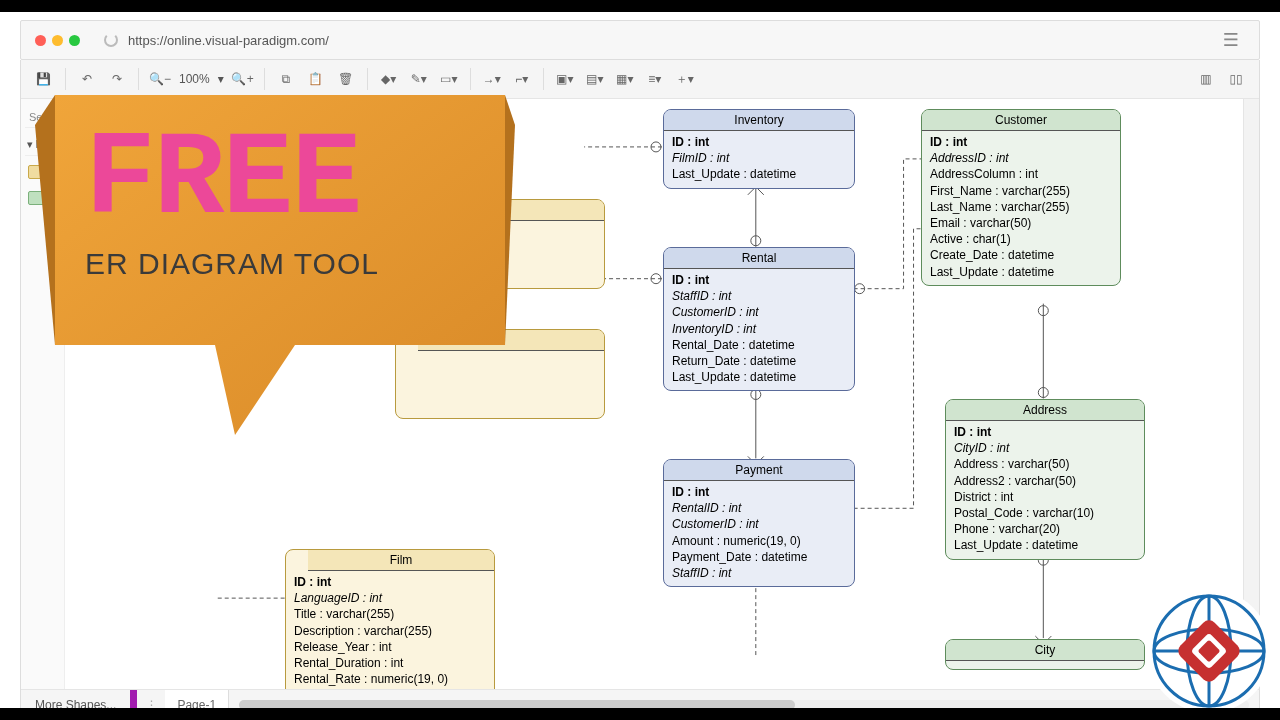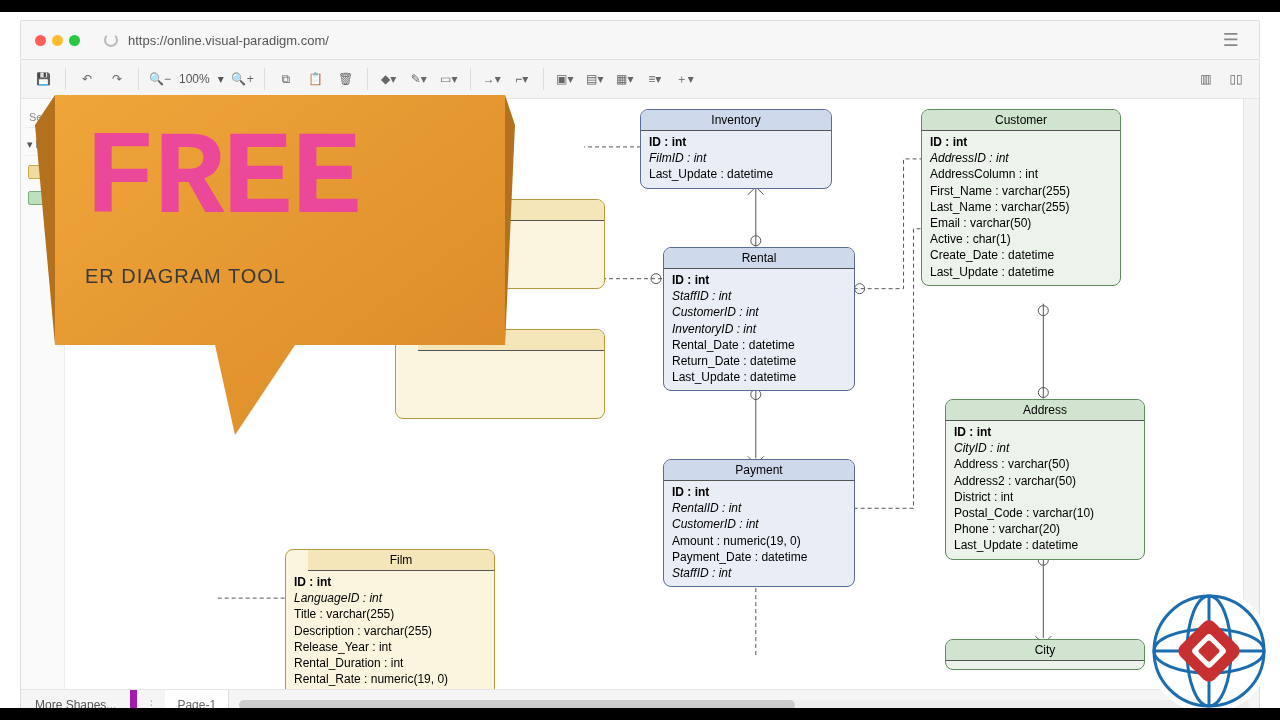--- a/index.html
+++ b/index.html
@@ -61,21 +61,21 @@
   .footer .page-tab { padding: 0 12px; color: #666; font-size: 12px; height: 100%; display: flex; align-items: center; border-right: 1px solid #ddd; background: #fff; }
   .footer .grip { color: #aaa; padding: 0 8px; }
   .hscroll { flex: 1; height: 10px; margin: 0 10px; background: #eee; border-radius: 5px; position: relative; }
   .hscroll .thumb { position: absolute; left: 0; width: 55%; height: 100%; background: #ccc; border-radius: 5px; }
 
   
   .promo { position: absolute; left: 35px; top: 85px; width: 480px; height: 380px; z-index: 50; }
   .promo svg { width: 100%; height: 100%; }
   .promo-txt { position: absolute; left: 50px; top: 40px; }
   .promo-txt .big { font-size: 118px; font-weight: 800; letter-spacing: -2px; color: #ec4899; font-family: Liberation Mono, monospace; line-height: 0.95; }
-  .promo-txt .sub { font-size: 20px; color: #3a3a3a; font-weight: 400; margin-top: 28px; letter-spacing: 1px; }
+  .promo-txt .sub { font-size: 30px; color: #3a3a3a; font-weight: 400; margin-top: 10px; letter-spacing: 1px; }
 
   
   .brand-logo { position: absolute; right: 6px; bottom: 4px; width: 130px; height: 130px; z-index: 60; }
 
   
   .letterbox-top, .letterbox-bottom { position: fixed; left: 0; right: 0; height: 12px; background: #000; z-index: 100; }
   .letterbox-top { top: 0; } .letterbox-bottom { bottom: 0; }
   .right-scroll { width: 16px; background: #f3f3f3; border-left: 1px solid #e5e5e5; }
 </style>
 </head>
@@ -170,21 +170,21 @@
           <circle cx="592" cy="48" r="5"></circle>
 
           <path class="dashed" d="M598 180 L510 180"></path>
           <circle cx="592" cy="180" r="5"></circle>
 
           <path class="dashed" d="M220 500 L150 500"></path>
 
           <path class="dashed" d="M692 490 L692 560"></path>
         </svg>
 
-        <div class="entity ent-blue" style="left:575px; top:10px; width:192px;">
+        <div class="entity ent-blue" style="left:598px; top:10px; width:192px;">
           <div class="hdr">Inventory</div>
           <div class="body">
               <div class="row pk">ID : int</div>
               <div class="row fk">FilmID : int</div>
               <div class="row">Last_Update : datetime</div>
             </div>
         </div>
 
         <div class="entity ent-blue" style="left:598px; top:148px; width:192px;">
           <div class="hdr">Rental</div>

